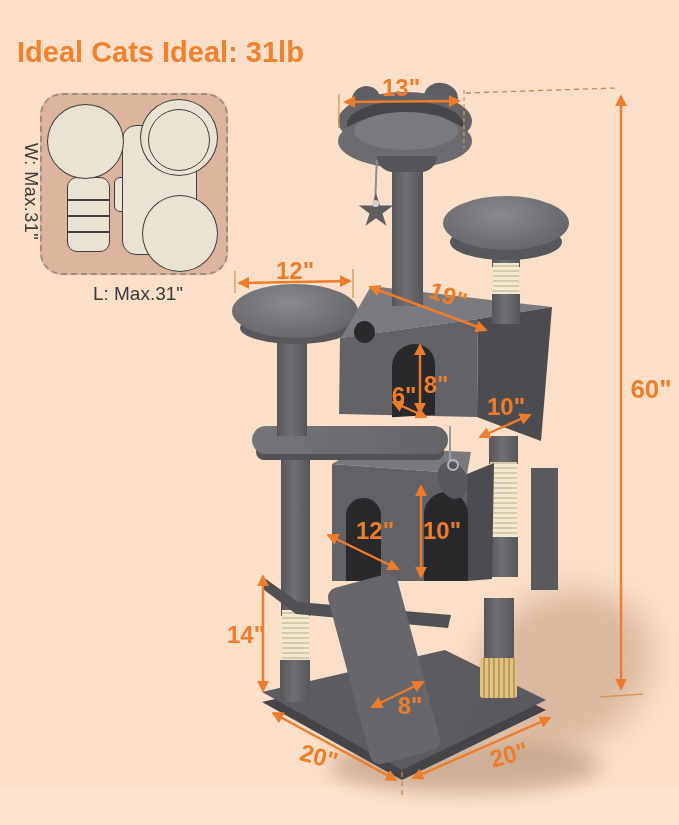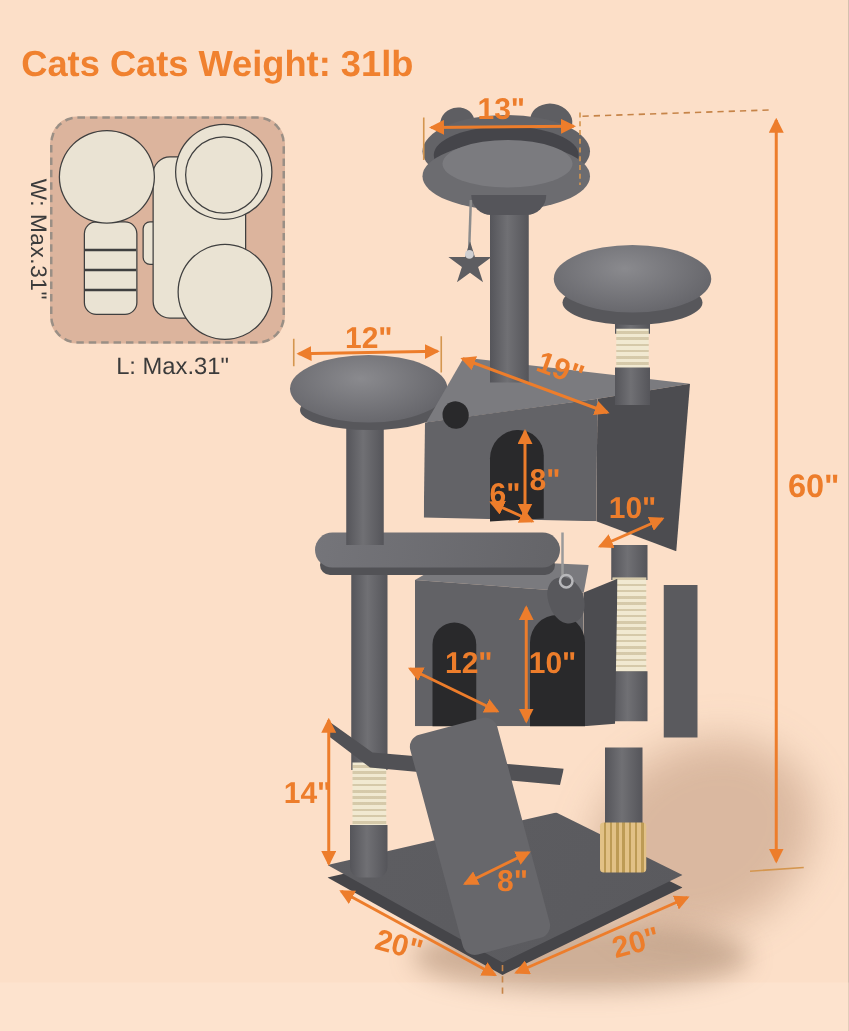--- a/index.html
+++ b/index.html
@@ -22,21 +22,21 @@
   .sisal{background:repeating-linear-gradient(0deg,rgba(150,128,78,.3) 0 2px,transparent 2px 5px),#f1e9d1;}
   .dark-open{background:#29292b;}
   
   .lbl{position:absolute;font-weight:bold;color:#ed7d2b;font-size:24px;white-space:nowrap;
        transform:translate(-50%,-50%);z-index:40;}
   svg.overlay{position:absolute;left:0;top:0;z-index:30;pointer-events:none;}
 </style>
 </head>
 <body>
 
-<div class="abs title">Cats Cats Weight: 31lb</div>
+<div class="abs title">Ideal Cats Ideal: 31lb</div>
 
 <div class="abs" style="left:0;top:786px;width:679px;height:39px;background:#fde5d1;opacity:.65;"></div>
 
 <div class="abs fp">
   <div class="fp-shape" style="left:25px;top:82px;width:43px;height:75px;border-radius:10px;"></div>
   <div class="fp-shape" style="left:26px;top:104px;width:41px;height:2px;background:#3f3f3f;border:none;"></div>
   <div class="fp-shape" style="left:26px;top:120px;width:41px;height:2px;background:#3f3f3f;border:none;"></div>
   <div class="fp-shape" style="left:26px;top:136px;width:41px;height:2px;background:#3f3f3f;border:none;"></div>
   <div class="fp-shape" style="left:72px;top:82px;width:16px;height:35px;border-radius:6px;"></div>
   <div class="fp-shape" style="left:80px;top:30px;width:75px;height:130px;border-radius:14px;"></div>

